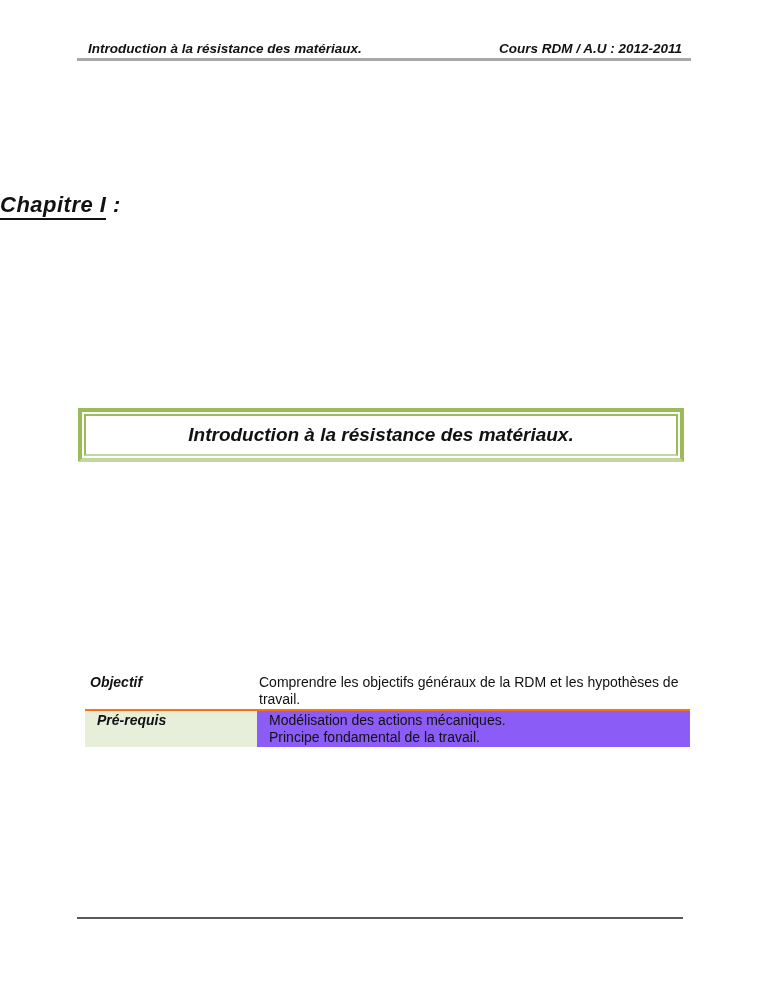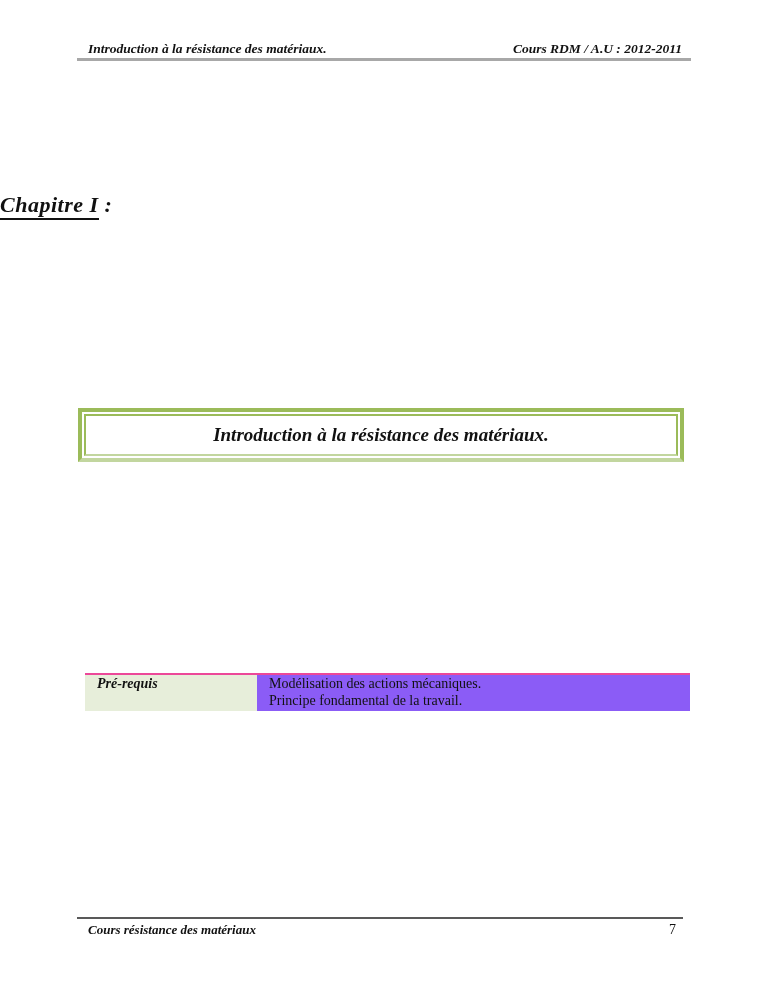--- a/index.html
+++ b/index.html
@@ -2,21 +2,21 @@
 <html><head>
 <meta charset="utf-8">
 <style>
   * { margin: 0; padding: 0; box-sizing: border-box; }
   html, body { background: #ffffff; }
   .page {
     position: relative;
     width: 768px;
     height: 994px;
     background: #ffffff;
-    font-family: Liberation Serif, serif;
+    font-family: Liberation Sans, sans-serif;
     color: #111111;
     overflow: hidden;
   }
 
   
   .header-row {
     position: absolute;
     left: 88px;
     right: 86px;
     top: 41px;
@@ -87,21 +87,21 @@
     font-size: 14px;
     line-height: 16.5px;
   }
   .info-table td { vertical-align: top; padding: 1px 2px 2px 2px; }
   .info-table td.label-cell {
     width: 172px;
     font-weight: bold;
     font-style: italic;
     padding-left: 5px;
   }
-  .info-table tr.row-shaded td { border-top: 2px solid #ec4899; padding-left: 12px; }
+  .info-table tr.row-shaded td { border-top: 2px solid #f97316; padding-left: 12px; }
   .info-table tr.row-shaded td.label-cell { background: #e7eeda; }
   .info-table tr.row-shaded td.content-cell { background: #8b5cf6; }
   .info-table tr.row-last td { border-bottom: 2px solid #b6cd8b; }
 
   
   .footer-rule {
     position: absolute;
     left: 77px;
     width: 606px;
     top: 917px;
@@ -142,29 +142,32 @@
   </div>
 
   <div class="title-box-outer">
     <div class="title-box-inner">
       <span>Introduction à  la résistance des matériaux.</span>
     </div>
   </div>
 
   <table class="info-table">
     <tbody>
+      <tr>
+        <td class="label-cell">Objectif</td>
+        <td class="content-cell">
+          <div>Comprendre les objectifs généraux de la RDM et les hypothèses de</div>
+          <div>travail.</div>
+        </td>
+      </tr>
       <tr class="row-shaded">
         <td class="label-cell">Pré-requis</td>
         <td class="content-cell">
           <div>Modélisation des actions mécaniques.</div>
           <div>Principe fondamental de la travail.</div>
         </td>
       </tr>
     </tbody>
   </table>
 
   <div class="footer-rule"></div>
-  <div class="footer-row">
-    <span class="footer-title">Cours résistance des matériaux</span>
-    <span class="footer-page">7</span>
-  </div>
 
 </div>
 
 </body></html>

